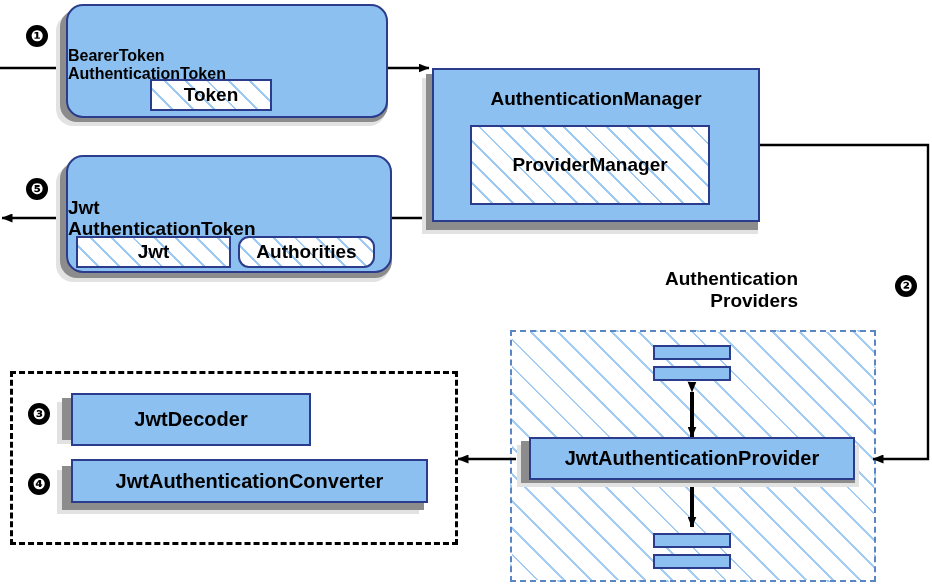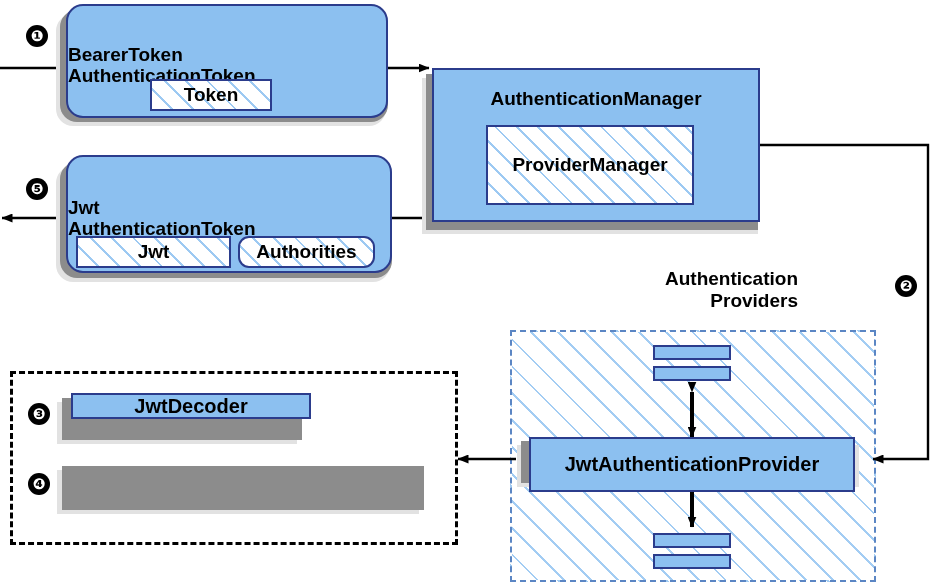--- a/index.html
+++ b/index.html
@@ -183,41 +183,41 @@
     <i></i>
   </div>
 
   <div class="barpair" style="left:653px; top:533px;">
     <i></i>
     <i></i>
   </div>
 
   <div class="shadow-light" style="left:517px; top:445px; width:342px; height:42px;"></div>
   <div class="shadow-dark" style="left:521px; top:441px; width:334px; height:42px;"></div>
-  <div class="node" style="left:529px; top:437px; width:326px; height:55px; font-size:20px;">
+  <div class="node" style="left:529px; top:437px; width:326px; height:43px; font-size:20px;">
     <span>JwtAuthenticationProvider</span>
   </div>
 
   <div class="badge" style="left:895px; top:275px;">
     <span>❷</span>
   </div>
 
   <div class="shadow-light" style="left:422px; top:78px; width:336px; height:156px;"></div>
   <div class="shadow-dark" style="left:426px; top:74px; width:332px; height:156px;"></div>
   <div class="node" style="left:432px; top:68px; width:328px; height:154px; font-size:19px;
               align-items:flex-start; padding-top:18px;">
     <span>AuthenticationManager</span>
   </div>
-  <div class="slot" style="left:486px; top:125px; width:208px; height:80px; font-size:19px;align-items:center;">
+  <div class="slot" style="left:470px; top:125px; width:240px; height:80px; font-size:19px;align-items:center;">
     <span>ProviderManager</span>
   </div>
 
   <div class="shadow-light rounded" style="left:56px; top:14px; width:330px; height:112px;"></div>
   <div class="shadow-dark rounded" style="left:60px; top:10px; width:328px; height:112px;"></div>
-  <div class="node rounded" style="left:66px; top:4px; width:322px; height:114px; font-size:19px;
+  <div class="node rounded" style="left:66px; top:4px; width:322px; height:114px; font-size:16px;
               align-items:flex-start; padding-top:8px; flex-direction:column;">
     <span>BearerToken</span>
     <span>AuthenticationToken</span>
   </div>
   <div class="slot" style="left:150px; top:79px; width:122px; height:32px; font-size:19px;">
     <span>Token</span>
   </div>
 
   <div class="badge" style="left:26px; top:25px;">
     <span>❶</span>
@@ -238,26 +238,29 @@
   </div>
 
   <div class="badge" style="left:26px; top:178px;">
     <span>❺</span>
   </div>
 
   <div class="group-dotted" style="left:10px; top:371px; width:448px; height:174px;"></div>
 
   <div class="shadow-light" style="left:57px; top:402px; width:240px; height:42px;"></div>
   <div class="shadow-dark" style="left:62px; top:398px; width:240px; height:42px;"></div>
-  <div class="node" style="left:71px; top:393px; width:240px; height:26px; font-size:20px;">
+  <div class="node" style="left:71px; top:393px; width:240px; height:53px; font-size:20px;">
     <span>JwtDecoder</span>
   </div>
   <div class="badge" style="left:28px; top:403px;">
     <span>❸</span>
   </div>
 
   <div class="shadow-light" style="left:57px; top:470px; width:362px; height:44px;"></div>
   <div class="shadow-dark" style="left:62px; top:466px; width:362px; height:44px;"></div>
+  <div class="node" style="left:71px; top:459px; width:357px; height:44px; font-size:20px;">
+    <span>JwtAuthenticationConverter</span>
+  </div>
   <div class="badge" style="left:28px; top:473px;">
     <span>❹</span>
   </div>
 
 </div>
 
 </body></html>

